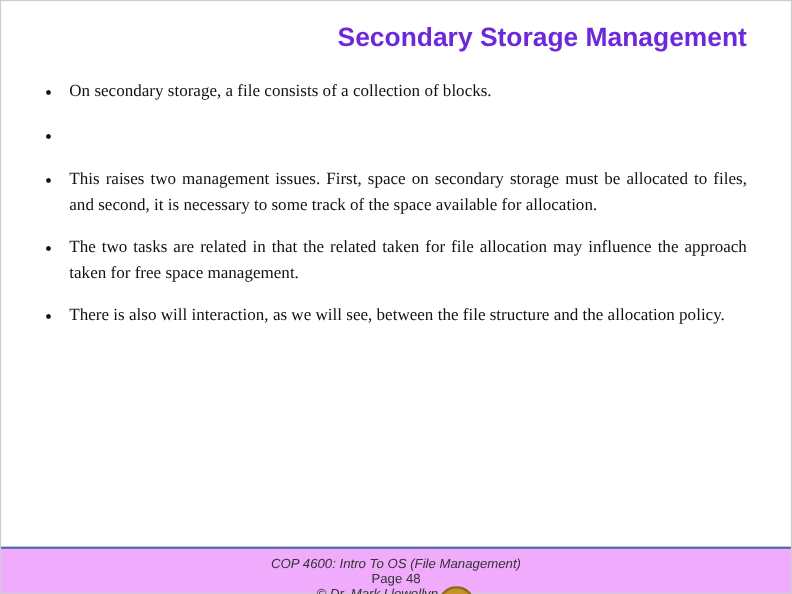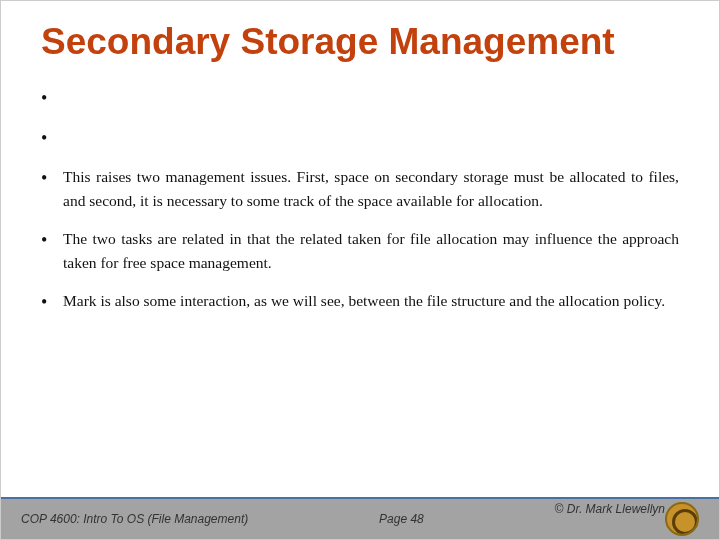--- a/index.html
+++ b/index.html
@@ -20,24 +20,24 @@
       flex-direction: column;
       border: 1px solid #ccc;
     }
 
     .slide-content {
       flex: 1;
       padding: 20px 40px 10px 40px;
     }
 
     .slide-title {
-      text-align: left;
-      font-size: 37px;
+      text-align: right;
+      font-size: 24px;
       font-weight: bold;
-      color: #c2410c;
+      color: #6d28d9;
       margin-bottom: 22px;
       font-family: Arial, Helvetica, sans-serif;
     }
 
     .bullet-list {
       list-style: none;
       padding: 0;
     }
 
     .bullet-list li {
@@ -56,40 +56,40 @@
       line-height: 1.4;
       margin-top: 1px;
     }
 
     .bullet-list li .text {
       flex: 1;
     }
 
     .slide-footer {
       border-top: 2px solid #4a6fa5;
-      background: #a3a3a3;
+      background: #f0abfc;
       padding: 6px 20px;
       display: flex;
       align-items: center;
       justify-content: space-between;
       height: 42px;
+      flex-direction: column;
     }
 
     .footer-left {
       font-size: 12px;
       color: #333;
       font-family: Arial, Helvetica, sans-serif;
       font-style: italic;
     }
 
     .footer-center {
       font-size: 12px;
       color: #333;
       font-family: Arial, Helvetica, sans-serif;
-      font-style: italic;
     }
 
     .footer-right {
       font-size: 12px;
       color: #333;
       font-family: Arial, Helvetica, sans-serif;
       font-style: italic;
     }
 
     .footer-right-group {
@@ -128,35 +128,36 @@
   </style>
 </head>
 <body>
 
 <div class="slide">
   <div class="slide-content">
     <h1 class="slide-title">Secondary Storage Management</h1>
     <ul class="bullet-list">
     <li>
           <span class="bullet">•</span>
+          <span class="text">On secondary storage, a file consists of a collection of blocks.</span>
         </li>
         <li>
           <span class="bullet">•</span>
         </li>
         <li>
           <span class="bullet">•</span>
           <span class="text">This raises two management issues.  First, space on secondary storage must be allocated to files, and second, it is necessary to some track of the space available for allocation.</span>
         </li>
         <li>
           <span class="bullet">•</span>
           <span class="text">The two tasks are related in that the related taken for file allocation may influence the approach taken for free space management.</span>
         </li>
         <li>
           <span class="bullet">•</span>
-          <span class="text">Mark is also some interaction, as we will see, between the file structure and the allocation policy.</span>
+          <span class="text">There is also will interaction, as we will see, between the file structure and the allocation policy.</span>
         </li>
       </ul>
   </div>
   <div class="slide-footer">
     <span class="footer-left">COP 4600: Intro To OS  (File Management)</span>
     <span class="footer-center">Page 48</span>
     <div class="footer-right-group">
       <span class="footer-right">© Dr. Mark Llewellyn</span>
       <div class="ucf-logo"></div>
     </div>

